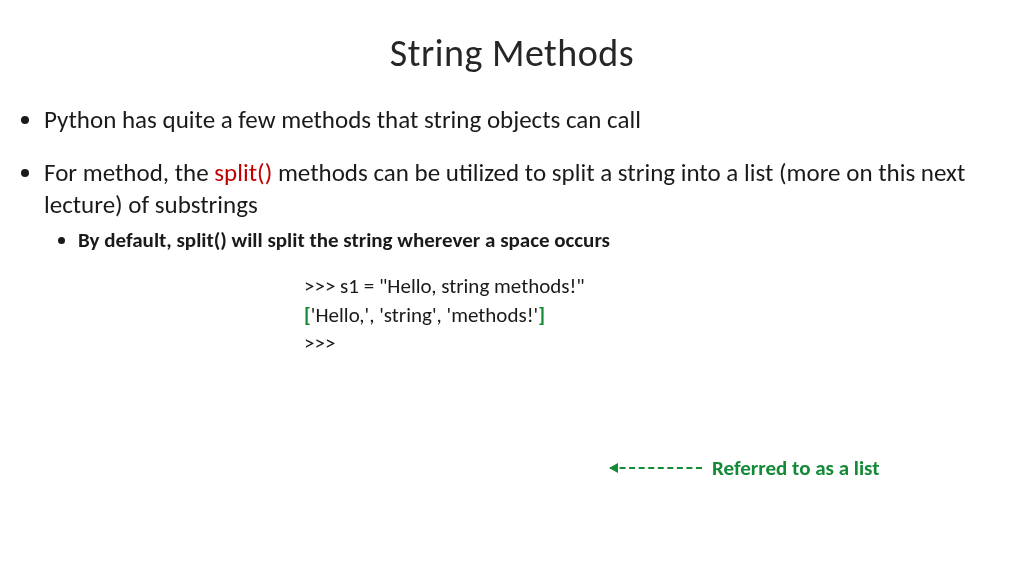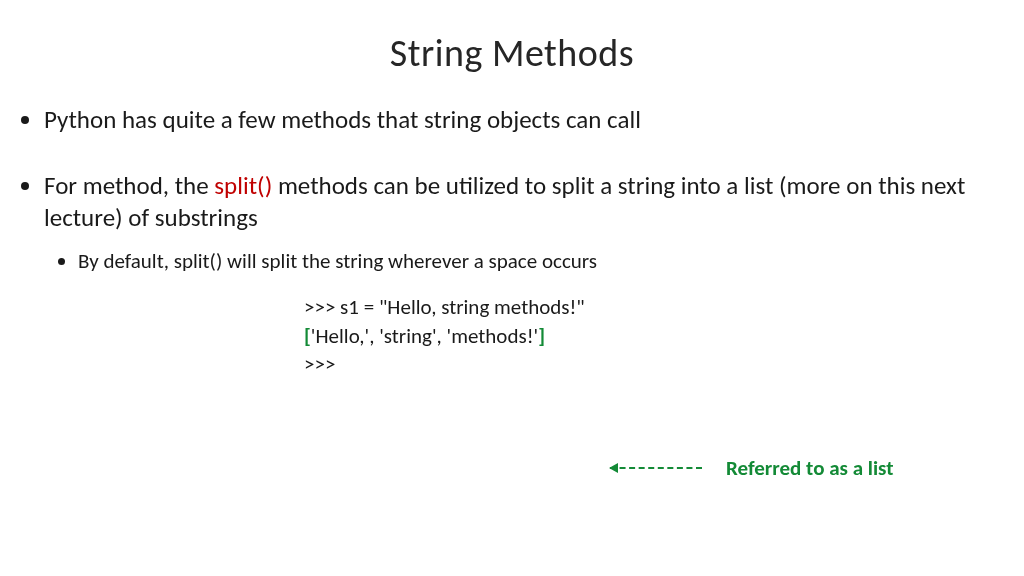--- a/index.html
+++ b/index.html
@@ -28,30 +28,31 @@
     letter-spacing: 0.5px;
   }
   ul.level1 {
     list-style: disc;
     padding-left: 36px;
     margin: 0 28px 0 8px;
   }
   ul.level1 > li {
     font-size: 25px;
     color: #1a1a1a;
-    margin-bottom: 34px;
+    margin-bottom: 21px;
     line-height: 1.28;
   }
   ul.level1 > li:last-of-type {
     margin-bottom: 6px;
   }
   ul.level2 {
     list-style: disc;
     padding-left: 34px;
-    margin-top: 14px;
+    margin-top: 6px;
+    font-weight: bold;
   }
   ul.level2 > li {
     font-size: 21px;
     color: #1a1a1a;
     line-height: 1.3;
   }
   .red {
     color: #c00000;
     font-weight: 400;
   }
@@ -98,21 +99,21 @@
     top: -4px;
     width: 0; height: 0;
     border-top: 5px solid transparent;
     border-bottom: 5px solid transparent;
     border-right: 9px solid #138a36;
   }
   .annotation-text {
     color: #138a36;
     font-weight: 700;
     font-size: 21px;
-    margin-left: 24px;
+    margin-left: 10px;
   }
 </style>
 </head>
 <body>
 
 <div class="slide">
 
   <div class="title">String Methods</div>
 
   <ul class="level1">

